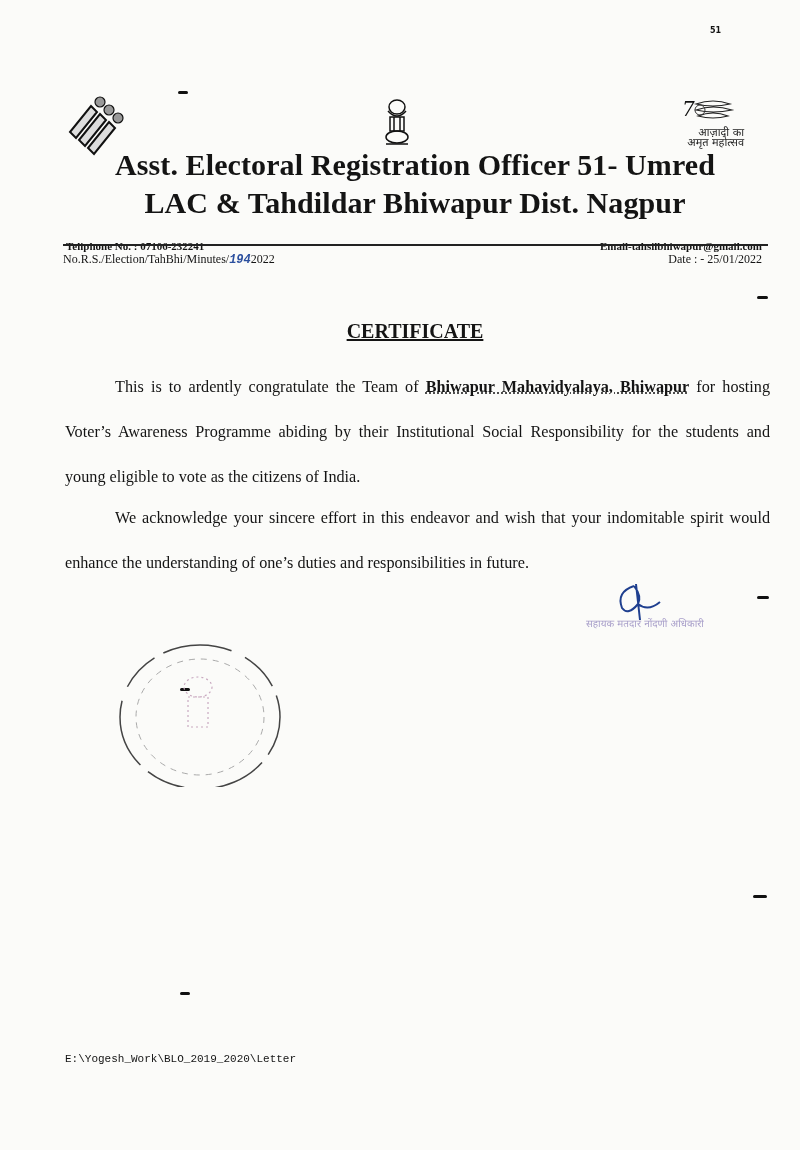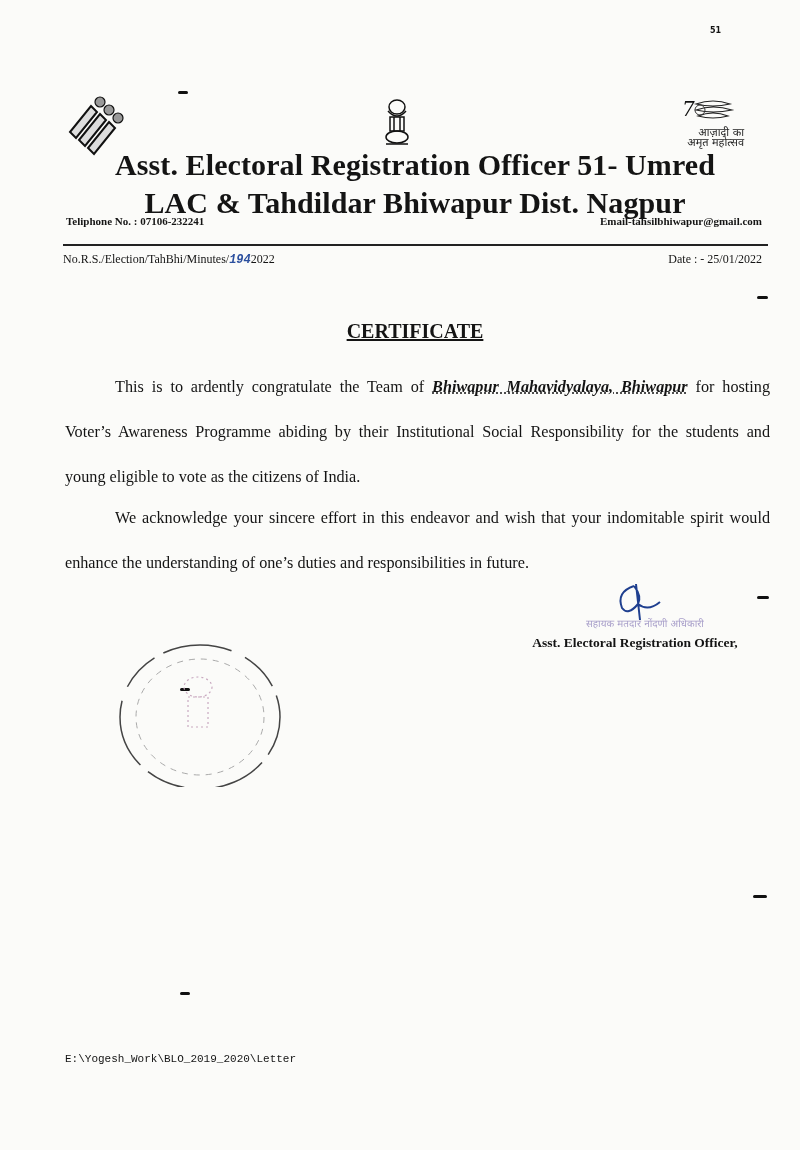--- a/index.html
+++ b/index.html
@@ -11,31 +11,31 @@
   .abs { position: absolute; }
   .page-num { left: 710px; top: 26px; font-family: "DejaVu Sans", sans-serif; font-size: 8px; font-weight: bold; }
   .mark { background: #111; height: 3px; border-radius: 2px; }
   .logo-eci { left: 66px; top: 96px; width: 60px; height: 62px; }
   .emblem { left: 382px; top: 97px; width: 30px; height: 52px; }
   .azadi { left: 668px; top: 96px; width: 76px; height: 56px; }
   .azadi-text { font-family: "DejaVu Sans", sans-serif; font-size: 11px; line-height: 10px; text-align: right; color: #222; }
   .title { left: 0; width: 830px; text-align: center; font-weight: bold; font-size: 30px; letter-spacing: 0.1px; line-height: 34px; }
   .title.l1 { top: 148px; }
   .title.l2 { top: 186px; }
-  .contact { top: 215px; font-size: 11px; font-weight: bold; }
+  .contact { top: 240px; font-size: 11px; font-weight: bold; }
   .rule { left: 63px; top: 244px; width: 705px; height: 2px; background: #222; }
   .ref { left: 63px; top: 252px; font-size: 12px; }
   .ref .hand { color: #2b4f9e; font-family: Liberation Mono, monospace; font-style: italic; font-weight: bold; font-size: 12px; }
   .date { right: 38px; top: 252px; font-size: 12px; }
   .cert-title { left: 0; width: 830px; top: 320px; text-align: center; font-weight: bold; font-size: 20px; text-decoration: underline; }
   .para { left: 65px; width: 705px; font-size: 16.2px; line-height: 45px; text-align: justify; }
   .para .indent { display: inline-block; width: 50px; }
   .p1 { top: 365px; }
   .p2 { top: 496px; }
-  .college { font-style: italic; font-weight: bold; text-decoration: underline dotted; }
+  .college { font-weight: bold; text-decoration: underline dotted; }
   .sig-svg { left: 612px; top: 582px; width: 60px; height: 40px; }
   .hindi-stamp { left: 586px; top: 616px; font-family: "DejaVu Sans", sans-serif; font-size: 10px; color: #7b6db0; opacity: 0.65; text-align: right; }
   .sign-block { left: 500px; width: 270px; top: 633px; text-align: center; font-weight: bold; font-size: 13.5px; line-height: 19px; }
   .seal { left: 110px; top: 637px; width: 180px; height: 150px; }
   .footer-path { left: 65px; top: 1053px; font-family: Liberation Mono, monospace; font-size: 11px; }
 </style>
 </head>
 <body>
 
 <div class="abs page-num">51</div>
@@ -103,21 +103,20 @@
 
 <div class="abs para p2">
   <span class="indent"></span><span>We acknowledge your sincere effort in this endeavor and wish that your indomitable spirit would enhance the understanding of one’s duties and responsibilities in future.</span>
 </div>
 
 <svg class="abs sig-svg" viewBox="0 0 60 40">
   <path d="M22 4 Q4 10 10 26 Q16 34 26 22 Q30 14 22 4 M24 2 L28 38 M26 22 Q36 30 48 20" fill="none" stroke="#1f3f8f" stroke-width="2"></path>
 </svg>
 <div class="abs hindi-stamp">सहायक मतदार नोंदणी अधिकारी</div>
 <div class="abs sign-block">
-  <div>Asst. Electoral Registration Officer,</div>
 </div>
 
 <svg class="abs seal" viewBox="0 0 180 150">
   <ellipse cx="90" cy="80" rx="80" ry="72" fill="none" stroke="#444" stroke-width="1.5" stroke-dasharray="40 10 70 15"></ellipse>
   <ellipse cx="90" cy="80" rx="64" ry="58" fill="none" stroke="#aaa" stroke-width="1" stroke-dasharray="6 6"></ellipse>
   <g fill="none" stroke="#c9a9c0" stroke-width="1.2" stroke-dasharray="2 3">
     <ellipse cx="88" cy="50" rx="14" ry="10"></ellipse>
     <rect x="78" y="60" width="20" height="30"></rect>
   </g>
 </svg>

